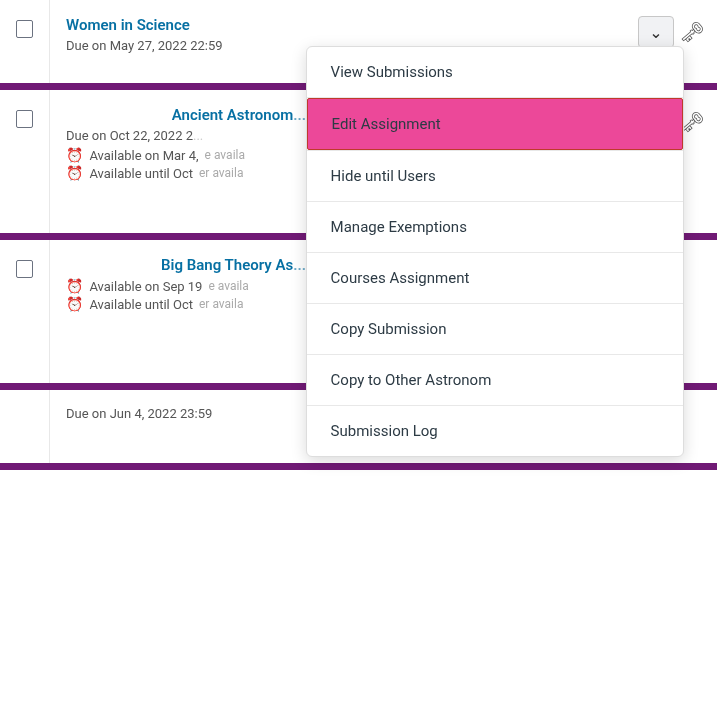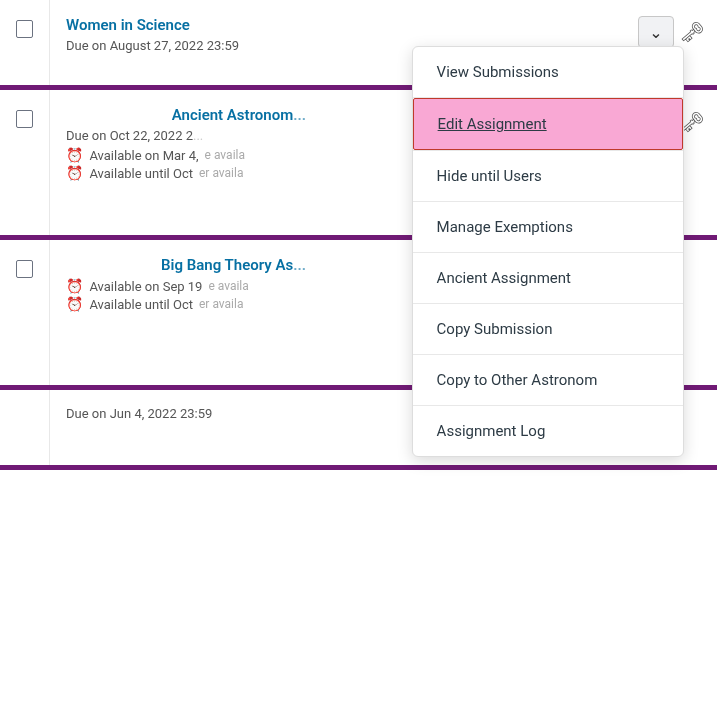--- a/index.html
+++ b/index.html
@@ -9,21 +9,21 @@
       background: #fff;
       color: #2d3b45;
       width: 717px;
       height: 726px;
       overflow: hidden;
       position: relative;
     }
 
     .row {
       display: flex;
-      border-bottom: 5px solid #701a75;
+      border-bottom: 7px solid #701a75;
       position: relative;
     }
 
     .checkbox-cell {
       width: 50px;
       min-width: 50px;
       padding: 16px;
       display: flex;
       align-items: flex-start;
       padding-top: 20px;
@@ -105,21 +105,21 @@
       font-size: 20px;
       color: #555;
       margin-top: 4px;
     }
 
     
     .dropdown-menu {
       position: absolute;
       top: 30px;
       right: -10px;
-      width: 272px;
+      width: 378px;
       background: #fff;
       border: 1px solid #ddd;
       border-radius: 6px;
       box-shadow: 0 4px 16px rgba(0,0,0,0.15);
       z-index: 100;
       overflow: hidden;
     }
 
     .menu-item {
       padding: 16px 24px;
@@ -131,22 +131,21 @@
       text-align: left;
       background: none;
       border: none;
       font-family: inherit;
       transition: background 0.1s;
     }
 
     .menu-item.highlighted {
       border: 1.5px solid #c0392b;
       border-radius: 2px;
-      background: #f9a8d4;
-      text-decoration: underline;
+      background: #ec4899;
     }
 
     .menu-divider {
       border: none;
       border-top: 1px solid #e8e8e8;
     }
 
     .row-1 { min-height: 90px; }
     .row-2 { min-height: 150px; }
     .row-3 { min-height: 150px; }
@@ -167,42 +166,42 @@
   </style>
 </head>
 <body>
 
 <div class="row row-1">
   <div class="checkbox-cell">
     <div class="checkbox"></div>
   </div>
   <div class="content-cell">
     <span class="assignment-title">Women in Science</span>
-    <div class="due-date">Due on August 27, 2022 23:59</div>
+    <div class="due-date">Due on May 27, 2022 22:59</div>
   </div>
   <div class="actions-cell">
     <div class="actions-wrapper">
       <button class="dropdown-btn">⌄</button>
 
       <div class="dropdown-menu">
         <button class="menu-item">View Submissions</button>
         <hr class="menu-divider">
         <button class="menu-item highlighted">Edit Assignment</button>
         <hr class="menu-divider">
         <button class="menu-item">Hide until Users</button>
         <hr class="menu-divider">
         <button class="menu-item">Manage Exemptions</button>
         <hr class="menu-divider">
-        <button class="menu-item">Ancient Assignment</button>
+        <button class="menu-item">Courses Assignment</button>
         <hr class="menu-divider">
         <button class="menu-item">Copy Submission</button>
         <hr class="menu-divider">
         <button class="menu-item">Copy to Other Astronom</button>
         <hr class="menu-divider">
-        <button class="menu-item">Assignment Log</button>
+        <button class="menu-item">Submission Log</button>
       </div>
     </div>
     <span class="key-icon">🗝</span>
   </div>
 </div>
 
 <div class="row row-2">
   <div class="checkbox-cell">
     <div class="checkbox"></div>
   </div>

